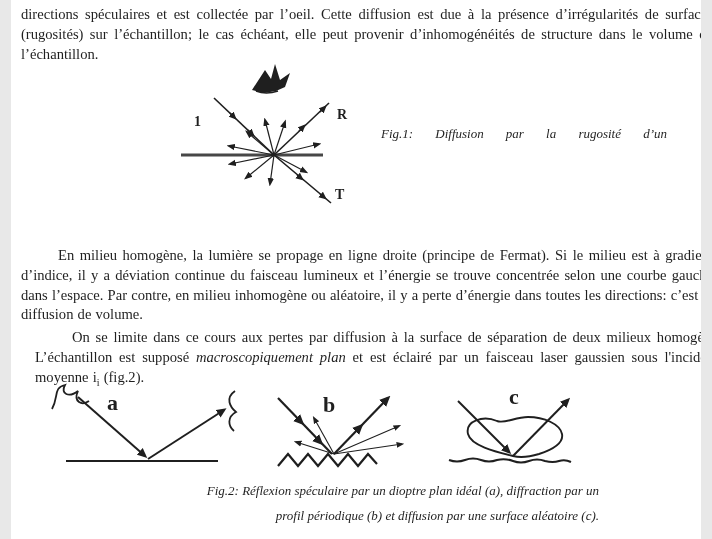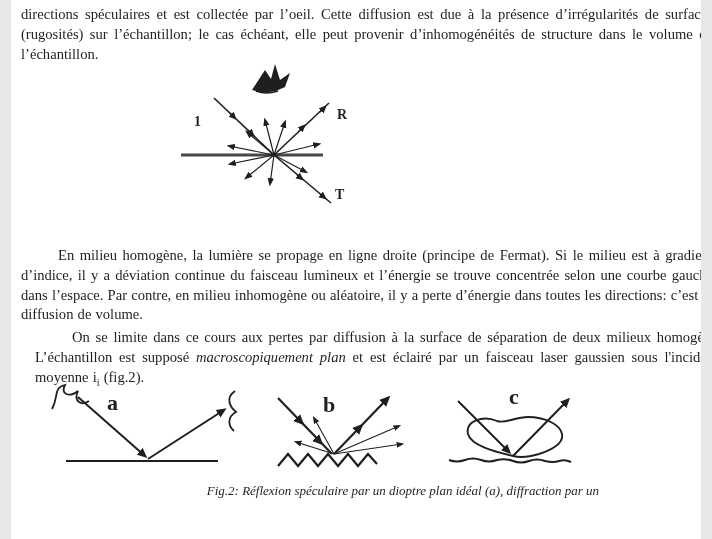--- a/index.html
+++ b/index.html
@@ -89,20 +89,21 @@
         <line x1="108" y1="97" x2="104" y2="126" marker-end="url(#mt)"></line>
         <line x1="108" y1="97" x2="140" y2="114" marker-end="url(#mt)"></line>
       </g>
       <text x="28" y="68" font-size="14">1</text>
       <text x="171" y="61" font-size="14">R</text>
       <text x="169" y="141" font-size="14">T</text>
     </svg>
   </div>
 
   <div class="fig-caption" style="left:370px; top:122px; width:286px;">
+    <div class="jline">Fig.1: Diffusion par la rugosité d’un</div>
   </div>
 
 
   <div class="body-text indent" style="top:238px; left:10px; width:692px;">En milieu homogène, la lumière se propage en ligne droite (principe de Fermat). Si le milieu est à gradient d’indice, il y a déviation continue du faisceau lumineux et l’énergie se trouve concentrée selon une courbe gauche dans l’espace. Par contre, en milieu inhomogène ou aléatoire, il y a perte d’énergie dans toutes les directions: c’est la diffusion de volume.</div>
 
   <div class="body-text indent" style="top:320px; left:24px; width:692px;"><span>On se limite dans ce cours aux pertes par diffusion à la surface de séparation de deux milieux homogènes. L’échantillon est supposé </span><i>macroscopiquement plan</i><span> et est éclairé par un faisceau laser gaussien sous l'incidence moyenne i</span><sub>i</sub><span> (fig.2).</span></div>
 
   <div class="diagram" style="left:33px; top:383px; width:196px; height:88px;">
     <svg width="196" height="88" viewBox="0 0 196 88">
       <line x1="22" y1="78" x2="174" y2="78" stroke="#1f1f1f" stroke-width="2.2"></line>
@@ -143,15 +144,16 @@
       <path d="M78,68 C62,64 36,58 33,46 C30,33 48,27 62,33 C70,36 80,29 93,29 C109,29 125,36 127,46 C129,56 116,62 104,66 C94,69 86,70 78,68 Z" stroke="#1f1f1f" stroke-width="1.9" fill="none"></path>
     </svg>
   </div>
 
   <span class="diag-label" style="left:96px; top:392px;">a</span>
   <span class="diag-label" style="left:312px; top:394px;">b</span>
   <span class="diag-label" style="left:498px; top:386px;">c</span>
 
   <div class="fig-caption" style="left:108px; top:479px; width:480px;">
     <div class="fig2-caption-line">Fig.2: Réflexion spéculaire par un dioptre plan idéal (a), diffraction par un</div>
+    <div class="fig2-caption-line l2">profil périodique (b) et diffusion par une surface aléatoire (c).</div>
   </div>
 
 </div>
 
 </body></html>

